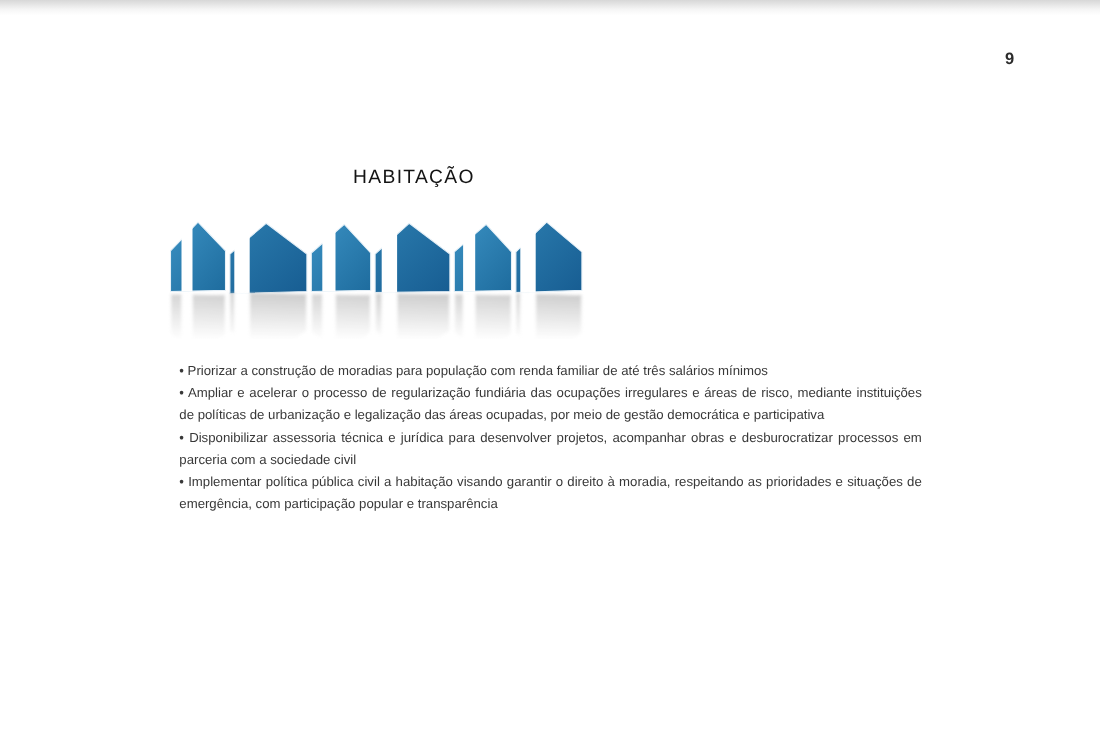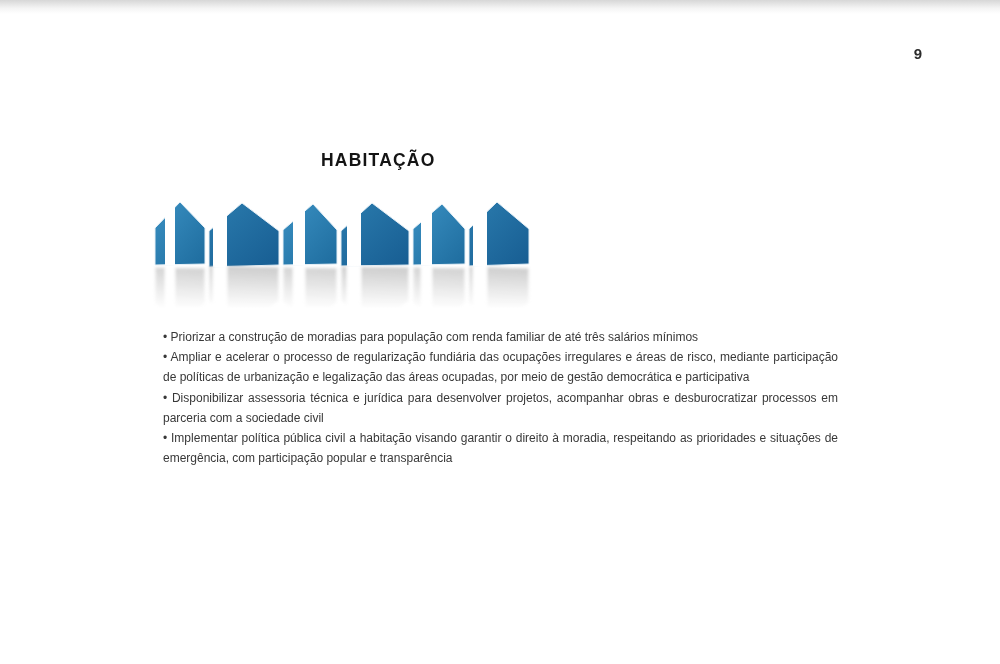--- a/index.html
+++ b/index.html
@@ -24,21 +24,21 @@
     font-size: 15px;
     font-weight: 700;
     color: #2b2b2b;
   }
   .title {
     position: absolute;
     left: 321px;
     top: 150px;
     margin: 0;
     font-size: 17.5px;
-    font-weight: 700;
+    font-weight: 400;
     letter-spacing: 1.2px;
     color: #141414;
   }
   .houses {
     position: absolute;
     left: 147px;
     top: 191px;
     width: 386px;
     height: 121px;
   }
@@ -117,18 +117,18 @@
       <g mask="url(#fadeMask)" opacity="0.32">
         <g transform="translate(0,150) scale(1,-1)" filter="url(#reflBlur)">
           <use href="#row"></use>
         </g>
       </g>
     </svg>
   </div>
 
   <div class="bullets">
     <p>• Priorizar a construção de moradias para população com renda familiar de até três salários mínimos</p>
-    <p>• Ampliar e acelerar o processo de regularização fundiária das ocupações irregulares e áreas de risco, mediante participação de políticas de urbanização e legalização das áreas ocupadas, por meio de gestão democrática e participativa</p>
+    <p>• Ampliar e acelerar o processo de regularização fundiária das ocupações irregulares e áreas de risco, mediante instituições de políticas de urbanização e legalização das áreas ocupadas, por meio de gestão democrática e participativa</p>
     <p>• Disponibilizar assessoria técnica e jurídica para desenvolver projetos, acompanhar obras e desburocratizar processos em parceria com a sociedade civil</p>
     <p>• Implementar política pública civil a habitação visando garantir o direito à moradia, respeitando as prioridades e situações de emergência, com participação popular e transparência</p>
   </div>
 
 </div>
 
 </body></html>

